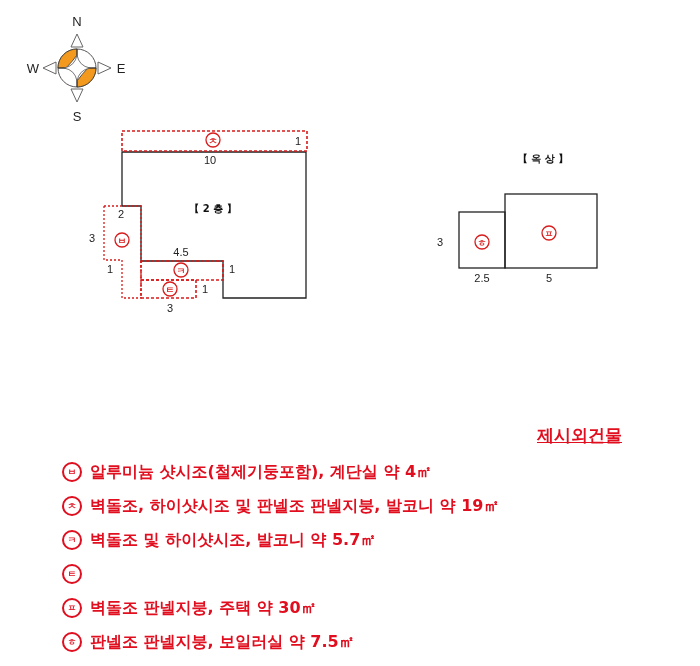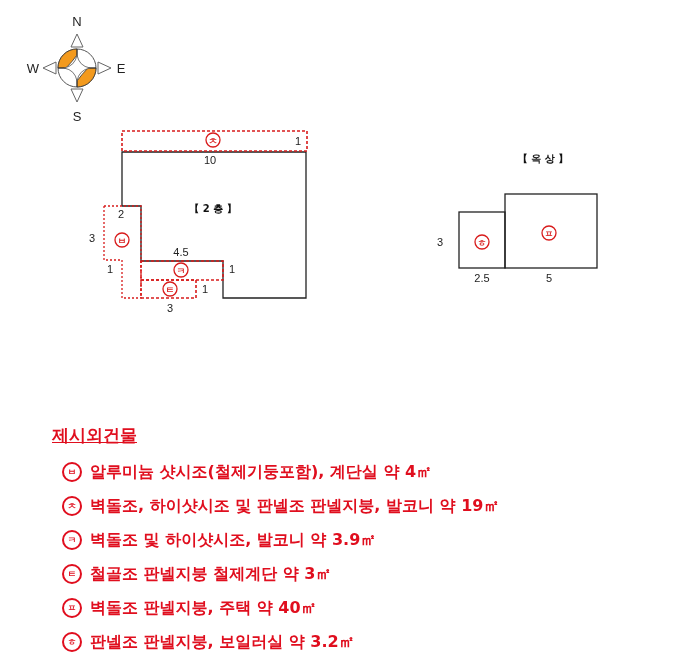--- a/index.html
+++ b/index.html
@@ -5,21 +5,21 @@
   html, body { margin:0; padding:0; background:#ffffff; }
   body { width:700px; height:666px; position:relative; overflow:hidden;
          font-family:"DejaVu Sans", "Liberation Sans", sans-serif; }
   svg { position:absolute; left:0; top:0; }
   .dim { font-family:"Liberation Sans", "DejaVu Sans", sans-serif; font-size:11px; fill:#222; }
   .compass-label { font-family:"Liberation Sans", "DejaVu Sans", sans-serif; font-size:13px; fill:#222; }
   .title-label { font-family:"DejaVu Sans", sans-serif; font-size:10px; font-weight:bold; fill:#111; }
   .marker-text { font-family:"DejaVu Sans", sans-serif; font-size:9px; font-weight:bold; fill:#d81b1b; }
   .legend { position:absolute; left:62px; top:424px; width:600px; color:#e00e1e;
             font-family:"DejaVu Sans", sans-serif; font-weight:bold; }
-  .legend-title { text-align:left; font-size:17px; text-decoration:underline; margin-left:-10px;
+  .legend-title { text-align:right; font-size:17px; text-decoration:underline; margin-left:-10px;
                   width:570px; margin-bottom:8px; }
   .legend-item { font-size:16px; height:34px; line-height:34px; white-space:nowrap; display:flex; align-items:center; }
   .legend-marker { display:inline-block; width:16px; height:16px; border:2px solid #e00e1e; border-radius:50%;
                    font-size:9px; line-height:16px; text-align:center; margin-right:8px; box-sizing:content-box; }
 </style>
 </head>
 <body>
 
 <svg width="700" height="666" viewBox="0 0 700 666">
 
@@ -88,27 +88,26 @@
   <div class="legend-item">
     <span class="legend-marker">ㅂ</span>
     <span>알루미늄 샷시조(철제기둥포함), 계단실 약 4㎡</span>
   </div>
   <div class="legend-item">
     <span class="legend-marker">ㅊ</span>
     <span>벽돌조, 하이샷시조 및 판넬조 판넬지붕, 발코니 약 19㎡</span>
   </div>
   <div class="legend-item">
     <span class="legend-marker">ㅋ</span>
-    <span>벽돌조 및 하이샷시조, 발코니 약 3.9㎡</span>
+    <span>벽돌조 및 하이샷시조, 발코니 약 5.7㎡</span>
   </div>
   <div class="legend-item">
     <span class="legend-marker">ㅌ</span>
-    <span>철골조 판넬지붕 철제계단 약 3㎡</span>
   </div>
   <div class="legend-item">
     <span class="legend-marker">ㅍ</span>
-    <span>벽돌조 판넬지붕, 주택 약 40㎡</span>
+    <span>벽돌조 판넬지붕, 주택 약 30㎡</span>
   </div>
   <div class="legend-item">
     <span class="legend-marker">ㅎ</span>
-    <span>판넬조 판넬지붕, 보일러실 약 3.2㎡</span>
+    <span>판넬조 판넬지붕, 보일러실 약 7.5㎡</span>
   </div>
 </div>
 
 </body></html>

